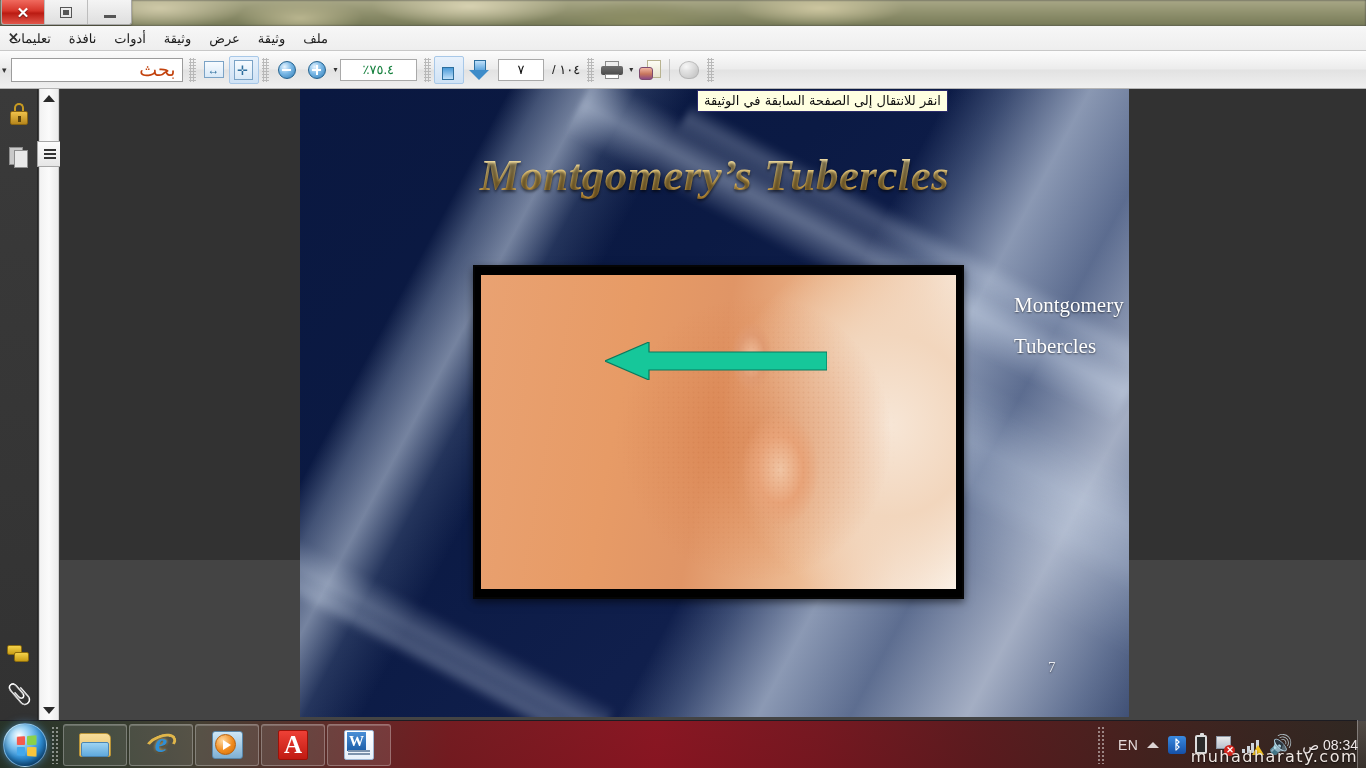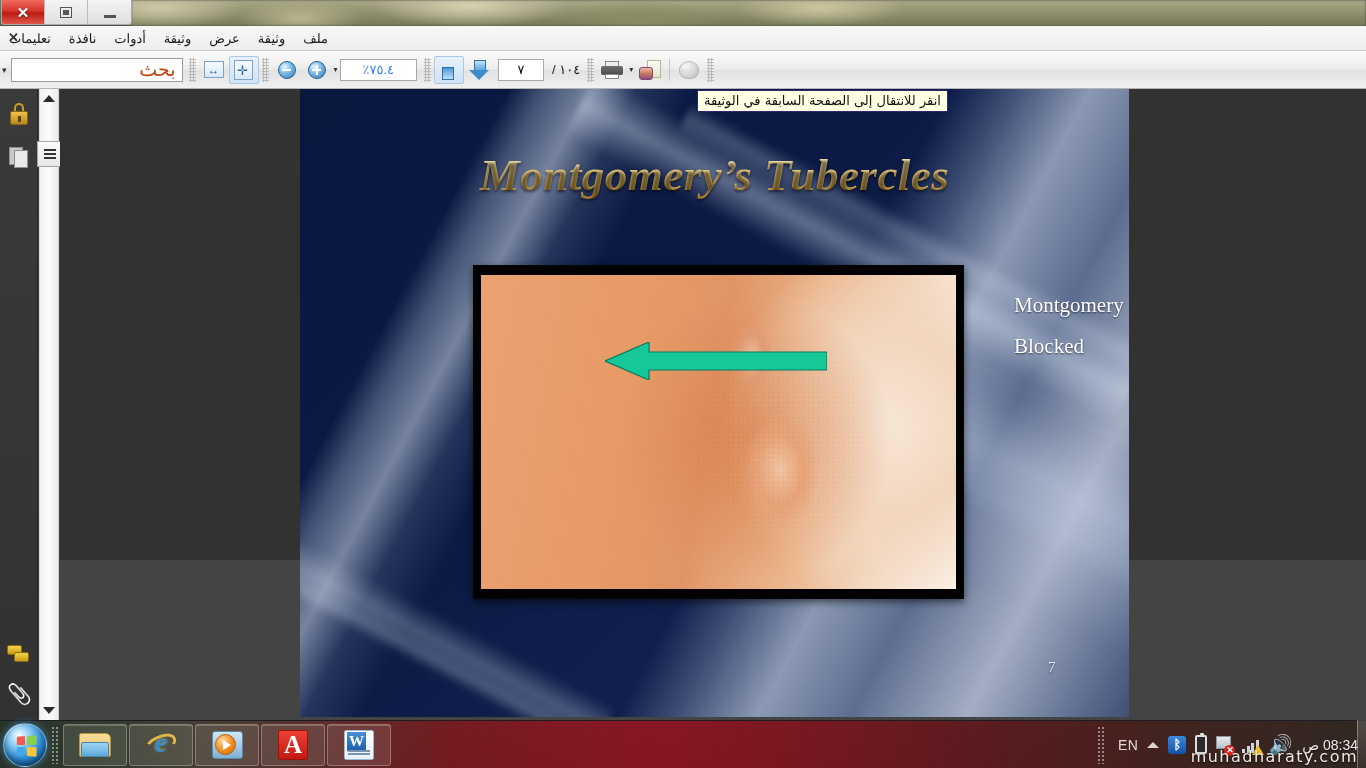--- a/index.html
+++ b/index.html
@@ -134,21 +134,21 @@
     font-size: 13px; color: #1d1d1d; white-space: nowrap; padding: 0 4px;
   }
   .page-input {
     width: 46px; height: 22px; background: #fff; border: 1px solid #a9a9a9;
     display: flex; align-items: center; justify-content: center;
     font-size: 13px; color: #111; margin: 0 4px; flex: 0 0 auto;
   }
   .zoom-box {
     height: 22px; min-width: 72px; background: #fff; border: 1px solid #a9a9a9;
     display: flex; align-items: center; justify-content: center;
-    font-size: 13px; color: #3b82f6; padding: 0 22px; margin-right: 4px; flex: 0 0 auto; text-align: center;
+    font-size: 13px; color: #15803d; padding: 0 22px; margin-right: 4px; flex: 0 0 auto; text-align: center;
   }
   .search-box {
     height: 24px; width: 172px; background: #fff; border: 1px solid #9c9c9c;
     display: flex; align-items: center; padding: 0 6px; margin-right: 3px;
     flex: 0 0 auto; direction: rtl;
   }
   .search-box .ph { font-size: 19px; color: #c2410c; }
   .search-caret {
     font-size: 9px; color: #333; margin-left: 2px; margin-right: 4px;
   }
@@ -733,21 +733,21 @@
       <div class="photo-frame">
         <div class="photo"></div>
       </div>
 
       <svg class="green-arrow" viewBox="0 0 222 38">
         <polygon points="0,19 44,0 44,10 222,10 222,28 44,28 44,38" fill="#16c79a" stroke="#0a7a5e" stroke-width="1.2"></polygon>
       </svg>
 
       <div class="caption">
         <div>Montgomery</div>
-        <div>Blocked</div>
+        <div>Tubercles</div>
       </div>
 
       <div class="page-num">7</div>
     </div>
   </div>
 
   <div class="taskbar">
     <div class="start-orb">
       <span class="flag">
         <i></i>

